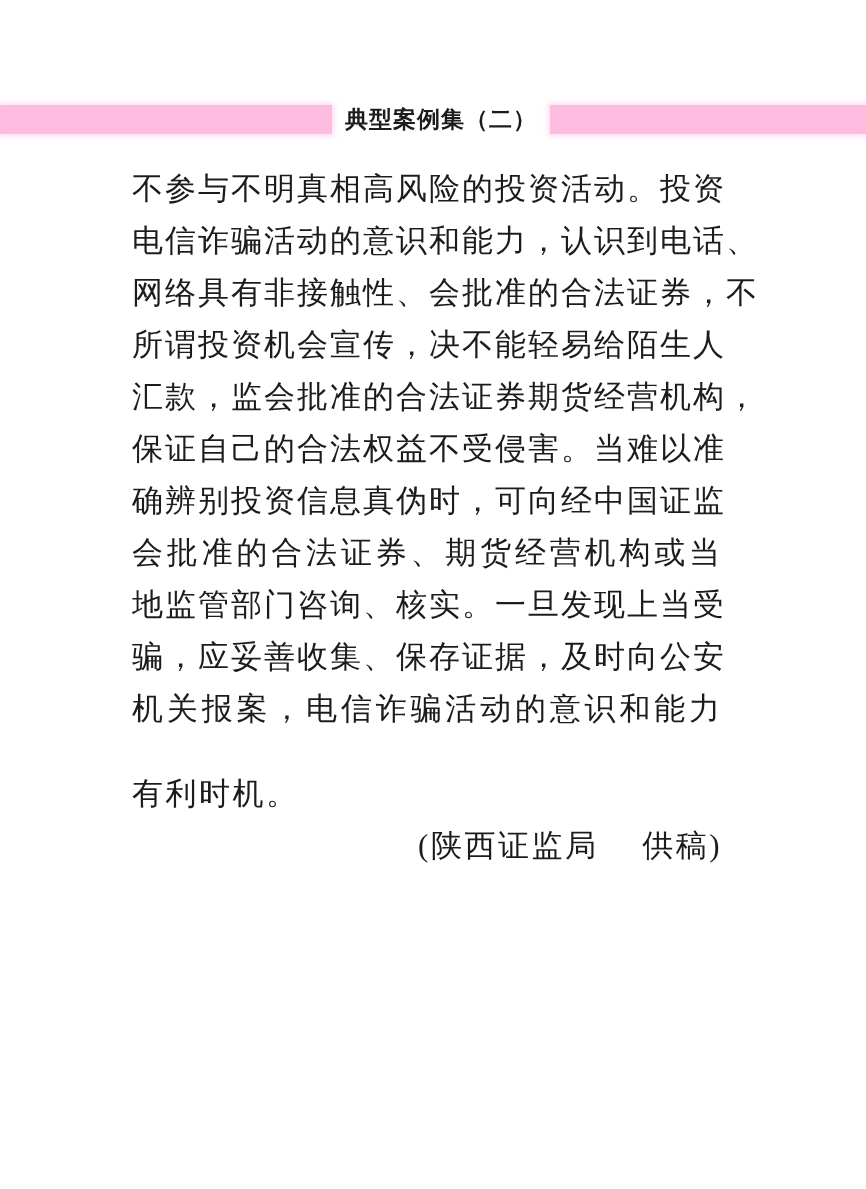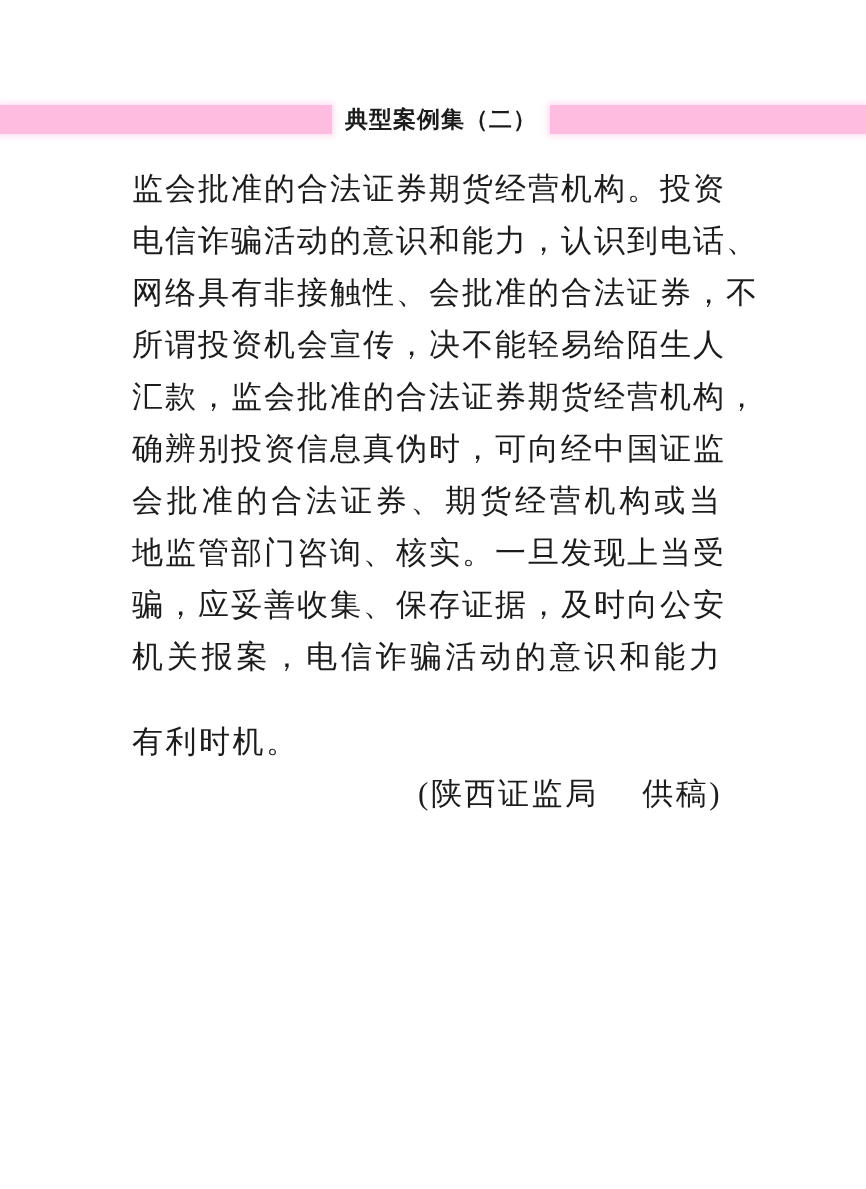--- a/index.html
+++ b/index.html
@@ -95,25 +95,26 @@
 <div class="page">
 
   <header class="header">
     <div class="bar bar-left"></div>
     <div class="header-title">典型案例集（二）</div>
     <div class="bar bar-right"></div>
   </header>
 
   <main class="body-text">
     <div>
-        <div class="text-line">监会批准的合法证券期货经营机构。投资</div>
+        <div class="text-line">不参与不明真相高风险的投资活动。投资</div>
         <div class="text-line">电信诈骗活动的意识和能力，认识到电话、</div>
         <div class="text-line">网络具有非接触性、会批准的合法证券，不</div>
         <div class="text-line">所谓投资机会宣传，决不能轻易给陌生人</div>
         <div class="text-line">汇款，监会批准的合法证券期货经营机构，</div>
+        <div class="text-line">保证自己的合法权益不受侵害。当难以准</div>
         <div class="text-line">确辨别投资信息真伪时，可向经中国证监</div>
         <div class="text-line">会批准的合法证券、期货经营机构或当</div>
         <div class="text-line">地监管部门咨询、核实。一旦发现上当受</div>
         <div class="text-line">骗，应妥善收集、保存证据，及时向公安</div>
         <div class="text-line">机关报案，电信诈骗活动的意识和能力</div>
         <div class="text-line">有利时机。</div>
       </div>
     <div class="attribution-line">(陕西证监局　 供稿)</div>
   </main>
 

